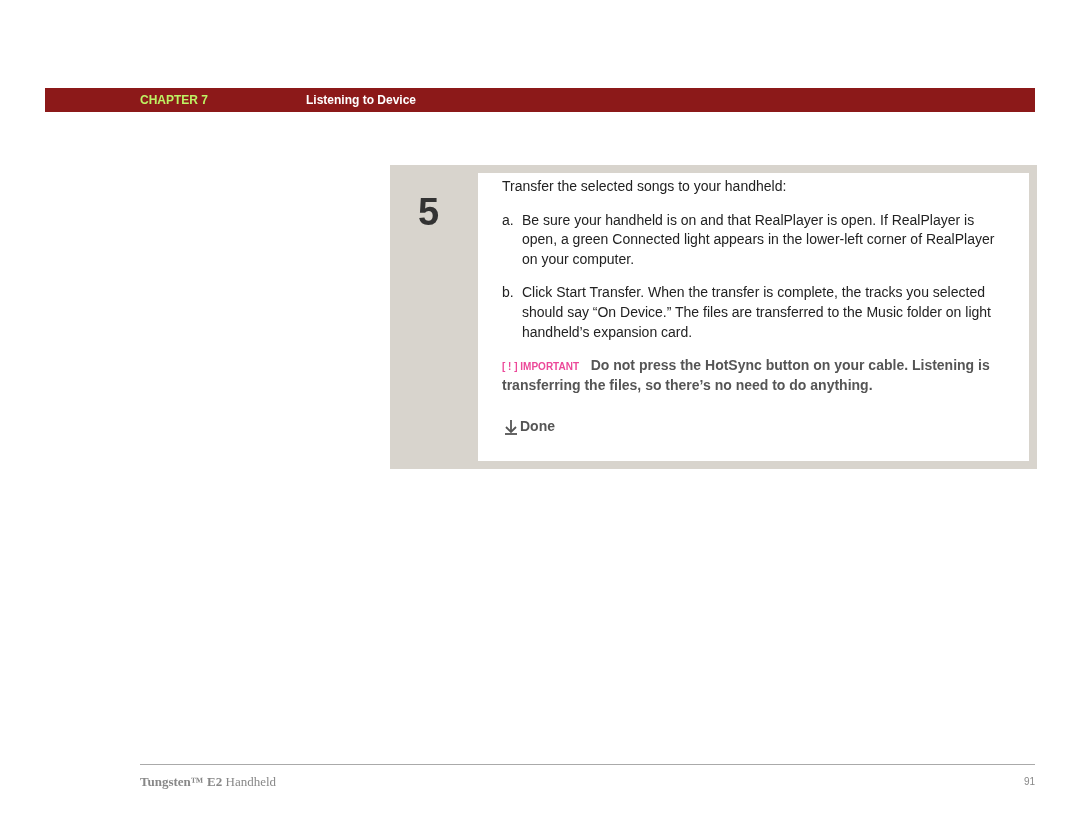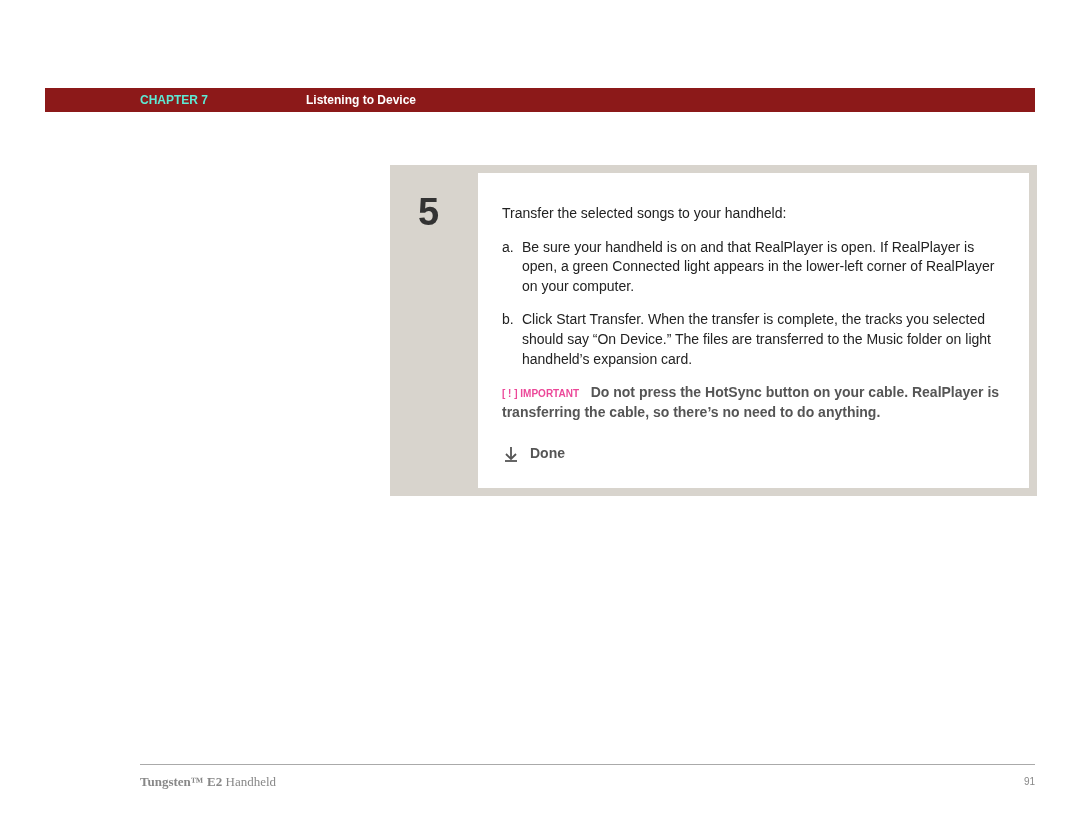--- a/index.html
+++ b/index.html
@@ -14,21 +14,21 @@
       position: absolute;
       top: 88px;
       left: 45px;
       right: 45px;
       height: 24px;
       background: #8c1919;
       display: flex;
       align-items: center;
     }
     .chapter-label {
-      color: #5eead4;
+      color: #bef264;
       font-size: 12px;
       font-weight: bold;
       margin-left: 95px;
     }
     .chapter-title {
       color: #fff;
       font-size: 12px;
       font-weight: bold;
       margin-left: 98px;
     }
@@ -49,21 +49,21 @@
       flex-shrink: 0;
     }
     .step-number {
       font-size: 38px;
       font-weight: bold;
       color: #333;
     }
     .step-content {
       background: #fff;
       flex: 1;
-      padding: 31px 24px 24px 24px;
+      padding: 4px 24px 24px 24px;
       font-size: 14px;
       color: #222;
       line-height: 1.4;
     }
     .intro-line {
       margin-bottom: 14px;
     }
     .list-item {
       display: flex;
       margin-bottom: 14px;
@@ -84,21 +84,20 @@
       font-size: 10px;
     }
     .important-text {
       color: #555;
       font-weight: bold;
       font-size: 14px;
     }
     .done-row {
       display: flex;
       align-items: center;
-      gap: 10px;
       color: #555;
       font-weight: bold;
       font-size: 14px;
     }
     .done-icon {
       width: 18px;
       height: 18px;
       display: inline-flex;
       align-items: center;
       justify-content: center;
@@ -151,21 +150,21 @@
         <div class="list-text">Be sure your handheld is on and that RealPlayer is open. If RealPlayer is open, a green Connected light appears in the lower-left corner of RealPlayer on your computer.</div>
       </div>
 
       <div class="list-item">
         <div class="list-letter">b.</div>
         <div class="list-text">Click Start Transfer. When the transfer is complete, the tracks you selected should say “On Device.” The files are transferred to the Music folder on light handheld’s expansion card.</div>
       </div>
 
       <div class="important-block">
         <span class="important-tag">[ ! ] IMPORTANT</span>
-        <span class="important-text">&nbsp;&nbsp;</span><span class="important-text">Do not press the HotSync button on your cable. RealPlayer is transferring the cable, so there’s no need to do anything.</span>
+        <span class="important-text">&nbsp;&nbsp;</span><span class="important-text">Do not press the HotSync button on your cable. Listening is transferring the files, so there’s no need to do anything.</span>
       </div>
 
       <div class="done-row">
         <span class="done-icon">
           <svg width="16" height="16" viewBox="0 0 16 16">
             <line x1="8" y1="1" x2="8" y2="12" stroke="#555" stroke-width="1.8"></line>
             <polyline points="3,8 8,13 13,8" fill="none" stroke="#555" stroke-width="1.8"></polyline>
             <line x1="2" y1="15" x2="14" y2="15" stroke="#555" stroke-width="1.8"></line>
           </svg>
         </span>

